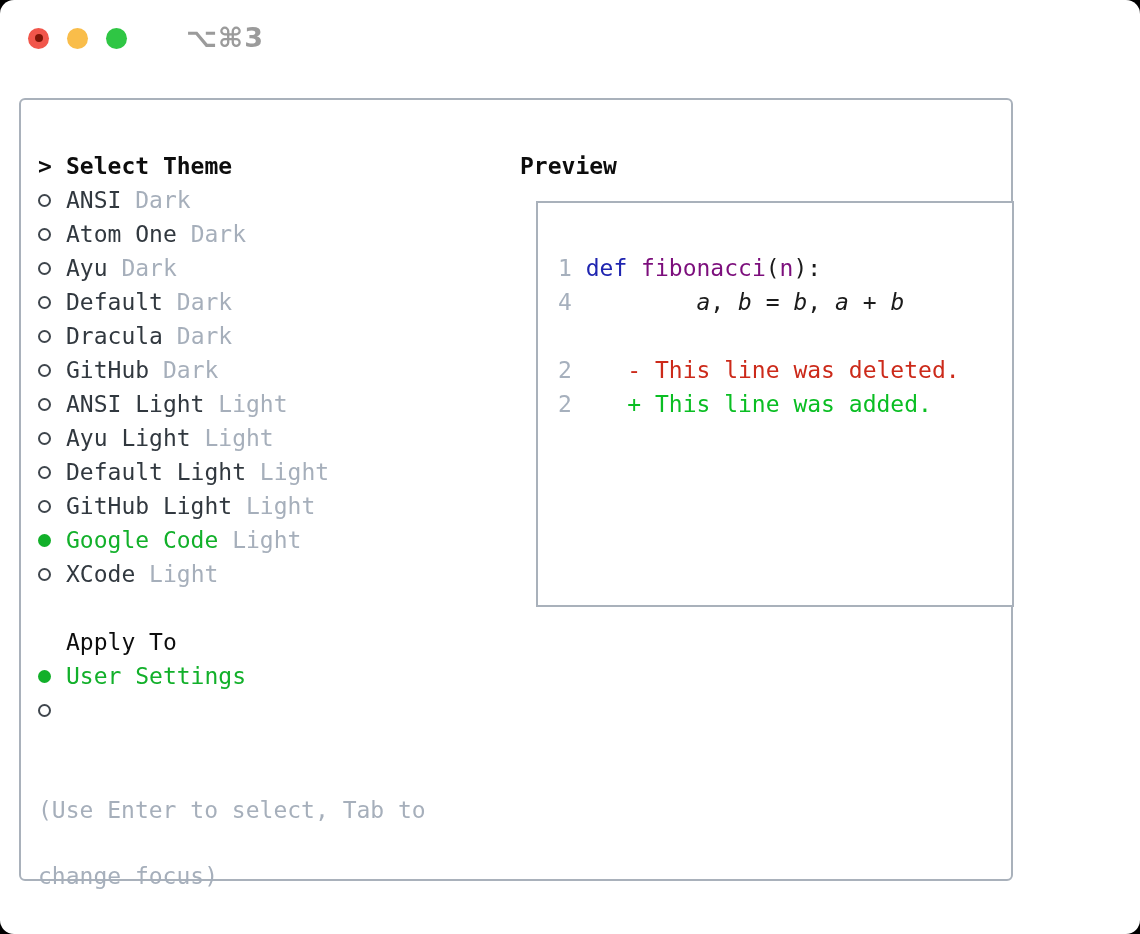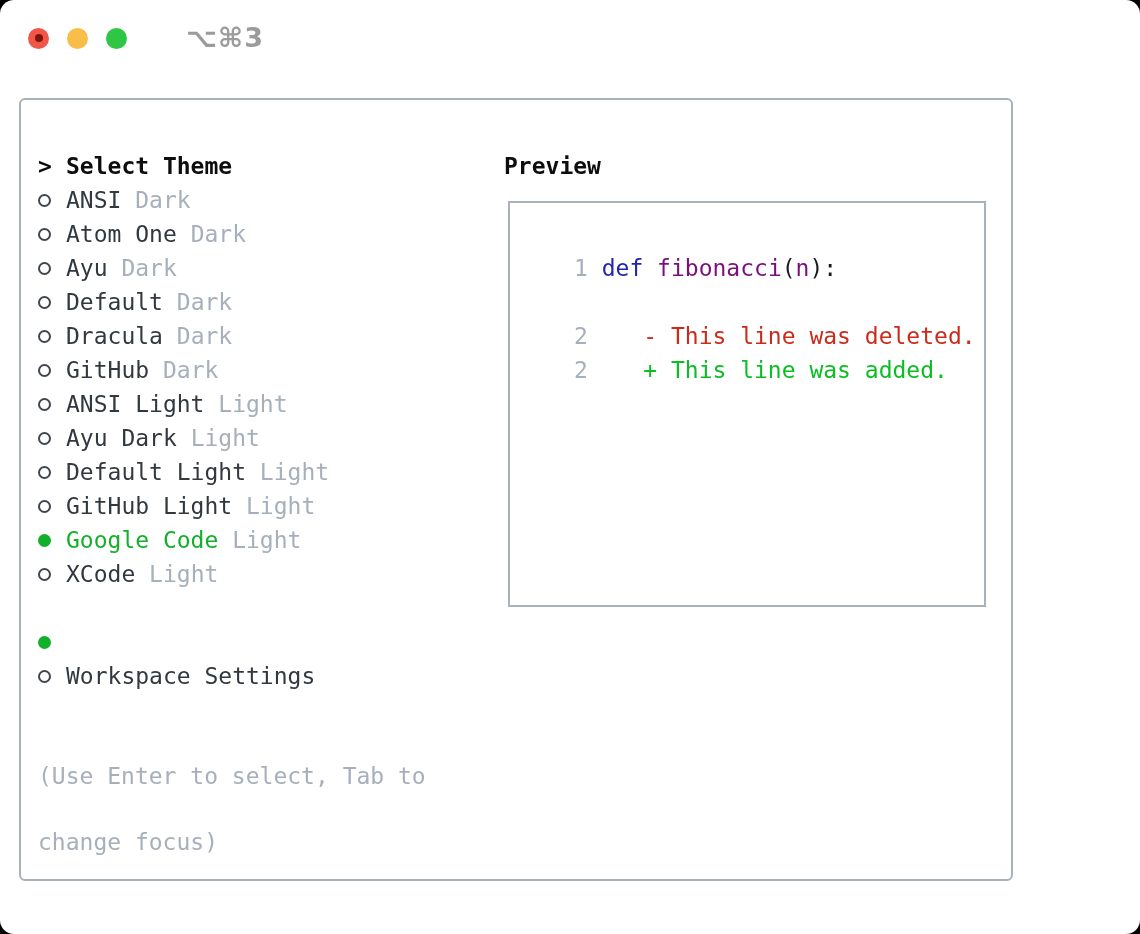--- a/index.html
+++ b/index.html
@@ -38,24 +38,24 @@
   .bullet{width:13px;height:13px;border-radius:50%;flex:none;}
   .bullet.open{border:2px solid #3f464d;}
   .bullet.filled{background:var(--accent-green);}
   .label{color:var(--text-primary);}
   .label.selected{color:var(--accent-green);}
   .variant{color:var(--text-muted);text-align:center;}
   .apply-header{color:var(--header-black);}
   .help .row{color:var(--text-muted);margin-top:32px;}
 
   
-  .preview-title{position:absolute;left:483px;top:49px;height:34px;line-height:34px;
+  .preview-title{position:absolute;left:499px;top:49px;height:34px;line-height:34px;
     font-size:23px;font-weight:700;color:var(--header-black);}
-  .preview-box{position:absolute;left:487px;top:101px;width:478px;height:406px;
-    border:2px solid var(--border-gray);background:#fff;padding-left:44px;}
+  .preview-box{position:absolute;left:515px;top:101px;width:478px;height:406px;
+    border:2px solid var(--border-gray);background:#fff;}
   .code{padding:48px 0 0 20px;}
   .pline{height:34px;line-height:34px;font-size:23px;white-space:pre;}
   .pline span{white-space:pre;}
   .ln{color:var(--line-number);}
   .kw{color:var(--syntax-keyword);}
   .fn{color:var(--syntax-name);}
   .num{color:var(--syntax-literal);}
   .pl{color:var(--syntax-plain);}
   .var{color:var(--syntax-plain);font-style:italic;}
   .ctx{color:var(--diff-context);}
@@ -112,21 +112,21 @@
             <span class="label">GitHub</span>
             <span class="variant"> Dark</span>
           </div>
           <div class="row">
             <span class="slot"><span class="bullet open"></span></span>
             <span class="label">ANSI Light</span>
             <span class="variant"> Light</span>
           </div>
           <div class="row">
             <span class="slot"><span class="bullet open"></span></span>
-            <span class="label">Ayu Dark</span>
+            <span class="label">Ayu Light</span>
             <span class="variant"> Light</span>
           </div>
           <div class="row">
             <span class="slot"><span class="bullet open"></span></span>
             <span class="label">Default Light</span>
             <span class="variant"> Light</span>
           </div>
           <div class="row">
             <span class="slot"><span class="bullet open"></span></span>
             <span class="label">GitHub Light</span>
@@ -137,39 +137,44 @@
             <span class="label selected">Google Code</span>
             <span class="variant"> Light</span>
           </div>
           <div class="row">
             <span class="slot"><span class="bullet open"></span></span>
             <span class="label">XCode</span>
             <span class="variant"> Light</span>
           </div>
         </div>
       <div class="row"></div>
+      <div class="row">
+        <span class="slot"></span>
+        <span class="apply-header">Apply To</span>
+      </div>
       <div id="apply-list">
           <div class="row">
             <span class="slot"><span class="bullet filled"></span></span>
+            <span class="label selected">User Settings</span>
           </div>
           <div class="row">
             <span class="slot"><span class="bullet open"></span></span>
-            <span class="label">Workspace Settings</span>
           </div>
         </div>
       <div class="row"></div>
       <div class="help">
         <div class="row">(Use Enter to select, Tab to</div>
         <div class="row">change focus)</div>
       </div>
     </div>
 
     <div class="preview-title">Preview</div>
     <div class="preview-box">
       <div class="code" id="preview-lines">
           <div class="pline"><span class="ln">1 </span><span class="kw">def</span><span class="pl"> </span><span class="fn">fibonacci</span><span class="pl">(</span><span class="fn">n</span><span class="pl">):</span></div>
+          <div class="pline"><span class="ln">4 </span><span class="pl">        </span><span class="var">a</span><span class="pl">, </span><span class="var">b</span><span class="pl"> = </span><span class="var">b</span><span class="pl">, </span><span class="var">a</span><span class="pl"> + </span><span class="var">b</span></div>
           <div class="pline"></div>
           <div class="pline"><span class="ln">2 </span><span class="del">   - This line was deleted.</span></div>
           <div class="pline"><span class="ln">2 </span><span class="add">   + This line was added.</span></div>
         </div>
     </div>
   </div>
 </div>
 
 </body></html>

